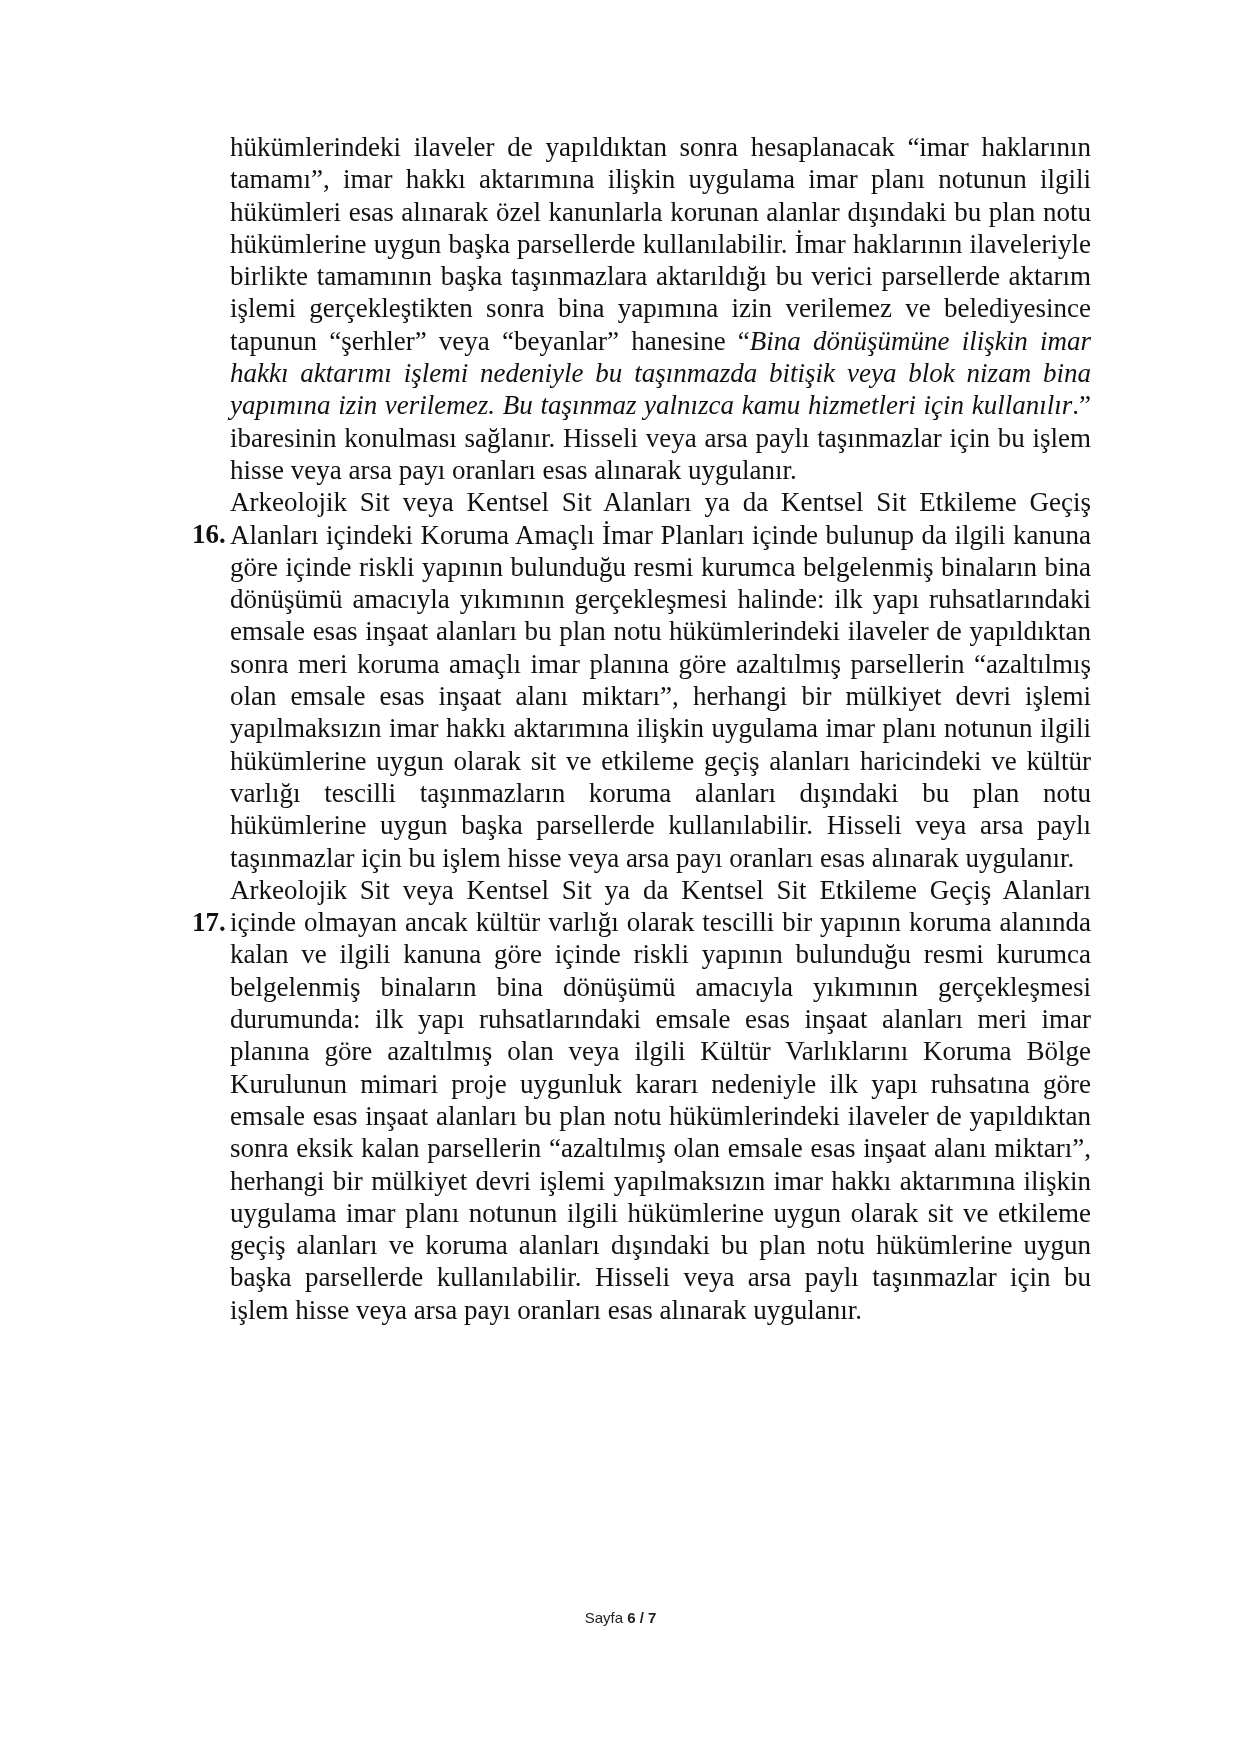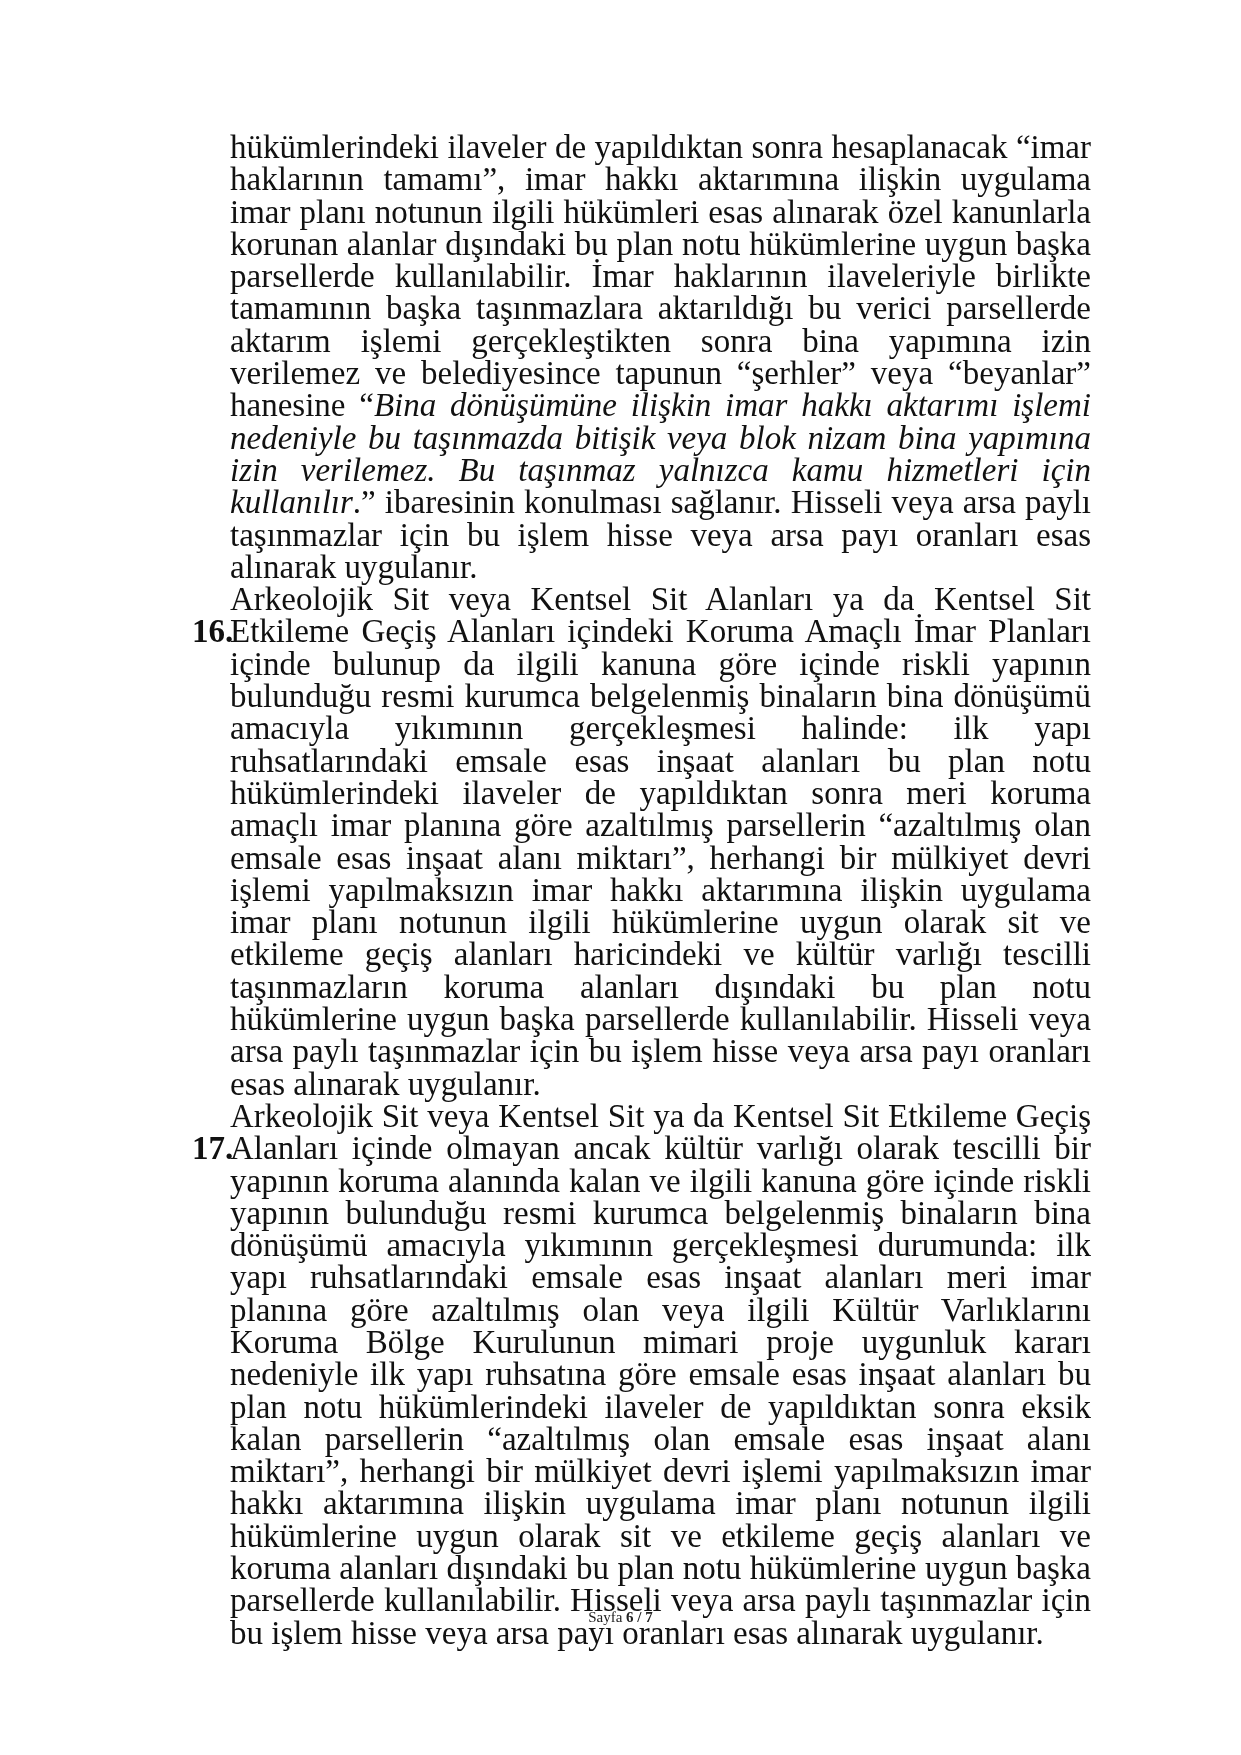--- a/index.html
+++ b/index.html
@@ -4,41 +4,41 @@
 <style>
   html, body { margin: 0; padding: 0; background: #ffffff; }
   body { width: 1241px; height: 1755px; position: relative; overflow: hidden; }
   .page { position: absolute; left: 0; top: 0; width: 1241px; height: 1755px; background: #fff; }
   .content {
     position: absolute;
     left: 230px;
     top: 131px;
     width: 861px;
     font-family: "Liberation Serif", serif;
-    font-size: 33px;
+    font-size: 27px;
     line-height: 32.3px;
     color: #111;
     text-align: justify;
   }
   .para { margin: 0; }
   .item { position: relative; margin: 0; }
   .item-num {
     position: absolute;
     left: -38px;
     top: 0;
     font-weight: bold;
     margin-top: 32px;
   }
   .it { font-style: italic; }
   .footer {
     position: absolute;
     left: 0; width: 1241px;
     top: 1609px;
     text-align: center;
-    font-family: Liberation Serif, serif;
+    font-family: Liberation Sans, sans-serif;
     font-size: 15px;
     color: #222;
   }
   .footer b { font-weight: bold; }
 </style>
 </head>
 <body>
 
 <div class="page">
   <div class="content">

